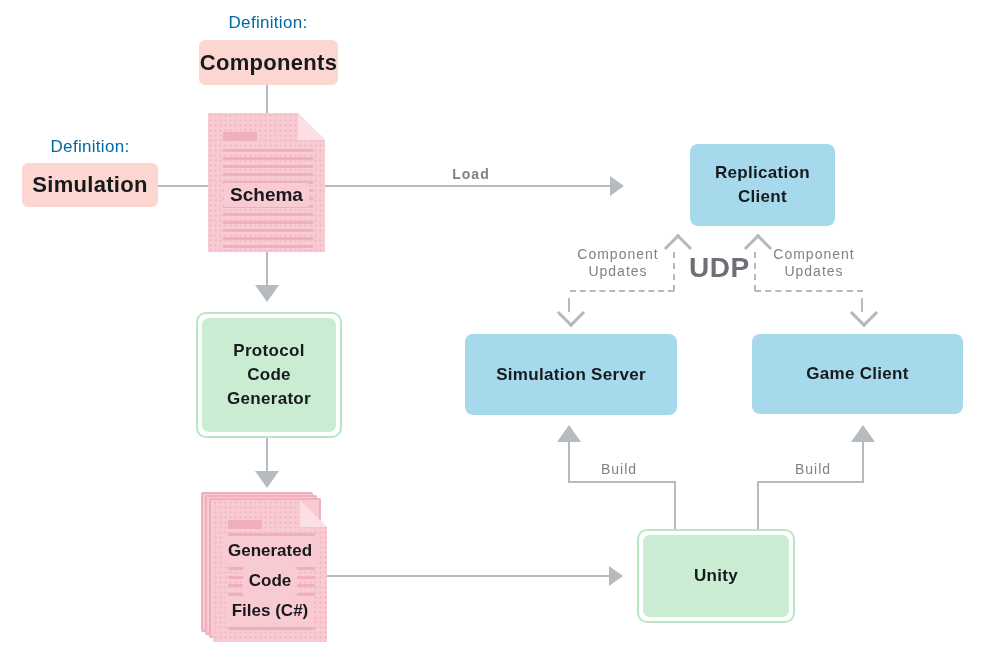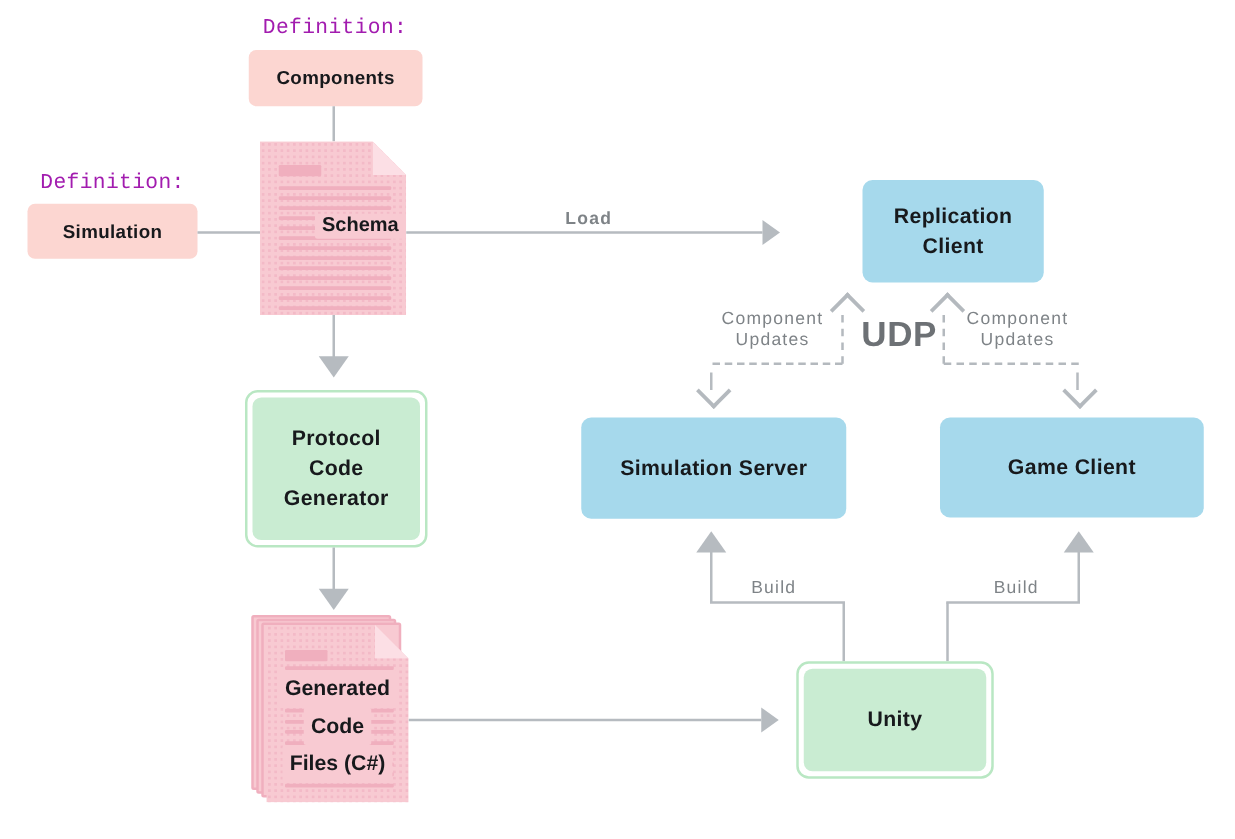--- a/index.html
+++ b/index.html
@@ -25,26 +25,26 @@
   .dash-h{position:absolute;height:0;border-top:2px dashed var(--dash);}
   .dash-v{position:absolute;width:0;border-left:2px dashed var(--dash);}
   .tri-right{position:absolute;width:0;height:0;border-top:10px solid transparent;border-bottom:10px solid transparent;border-left:14px solid var(--line);}
   .tri-down{position:absolute;width:0;height:0;border-left:12px solid transparent;border-right:12px solid transparent;border-top:17px solid var(--line);}
   .tri-up{position:absolute;width:0;height:0;border-left:12px solid transparent;border-right:12px solid transparent;border-bottom:17px solid var(--line);}
   .chev{position:absolute;width:17px;height:17px;border-top:3px solid var(--dash);border-right:3px solid var(--dash);}
   .chev-up{transform:rotate(-45deg);}
   .chev-down{transform:rotate(135deg);}
 
   
-  .pink-box{position:absolute;background:var(--pink-box);border-radius:6px;display:flex;align-items:center;justify-content:center;font-weight:bold;font-size:15px;color:var(--ink);letter-spacing:.3px;}
+  .pink-box{position:absolute;background:var(--pink-box);border-radius:6px;display:flex;align-items:center;justify-content:center;font-weight:bold;font-size:22px;color:var(--ink);letter-spacing:.3px;}
   .blue-box{position:absolute;background:var(--blue);border-radius:8px;display:flex;flex-direction:column;align-items:center;justify-content:center;font-weight:bold;font-size:17px;line-height:24px;color:var(--ink);text-align:center;letter-spacing:.3px;}
   .green-box{position:absolute;background:#fff;border:2px solid var(--green-border);border-radius:10px;padding:4px;box-sizing:border-box;}
   .green-inner{background:var(--green-fill);border-radius:7px;width:100%;height:100%;display:flex;flex-direction:column;align-items:center;justify-content:center;font-weight:bold;font-size:17px;line-height:24px;color:var(--ink);text-align:center;letter-spacing:.3px;}
 
-  .def-label{position:absolute;color:#a21caf;font-size:17px;text-align:center;letter-spacing:.3px;font-family:Liberation Mono, monospace;}
+  .def-label{position:absolute;color:#0369a1;font-size:17px;text-align:center;letter-spacing:.3px;}
   .gray-label{position:absolute;color:var(--gray);font-size:14px;letter-spacing:1px;text-align:center;line-height:17px;}
   .udp-label{position:absolute;color:#6d7175;font-size:28px;font-weight:bold;letter-spacing:.5px;}
 
   
   .doc{position:absolute;background-color:var(--pink-doc);
        background-image:radial-gradient(#f3bac7 1px, transparent 1.3px);background-size:5px 5px;
        clip-path:polygon(0 0, calc(100% - 27px) 0, 100% 27px, 100% 100%, 0 100%);}
   .fold{position:absolute;top:0;right:0;width:27px;height:27px;background:#fcdfe5;
         clip-path:polygon(0 0,100% 100%,0 100%);}
   .doc-titlebar{position:absolute;left:15px;top:19px;width:34px;height:9px;background:var(--pink-rule);border-radius:1px;}
@@ -80,21 +80,21 @@
         <div class="doc-line" style="top: 68px;"></div>
         <div class="doc-line" style="top: 76px;"></div>
         <div class="doc-line" style="top: 84px;"></div>
         <div class="doc-line" style="top: 92px;"></div>
         <div class="doc-line" style="top: 100px;"></div>
         <div class="doc-line" style="top: 108px;"></div>
         <div class="doc-line" style="top: 116px;"></div>
         <div class="doc-line" style="top: 124px;"></div>
         <div class="doc-line" style="top: 132px;"></div>
       </div>
-    <div class="doc-label" style="top:58px;font-size:16px;text-align:right;">
+    <div class="doc-label" style="top:70px;font-size:19px;">
       <span class="mask">Schema</span>
     </div>
   </div>
   <div class="fold" style="left:298px;top:113px;"></div>
 
   <div>
     <div class="hline" style="left:325px;top:185px;width:285px;"></div>
     <div class="tri-right" style="left:610px;top:176px;"></div>
     <div class="gray-label" style="left:441px;top:166px;width:60px;font-weight:bold;">Load</div>
   </div>

